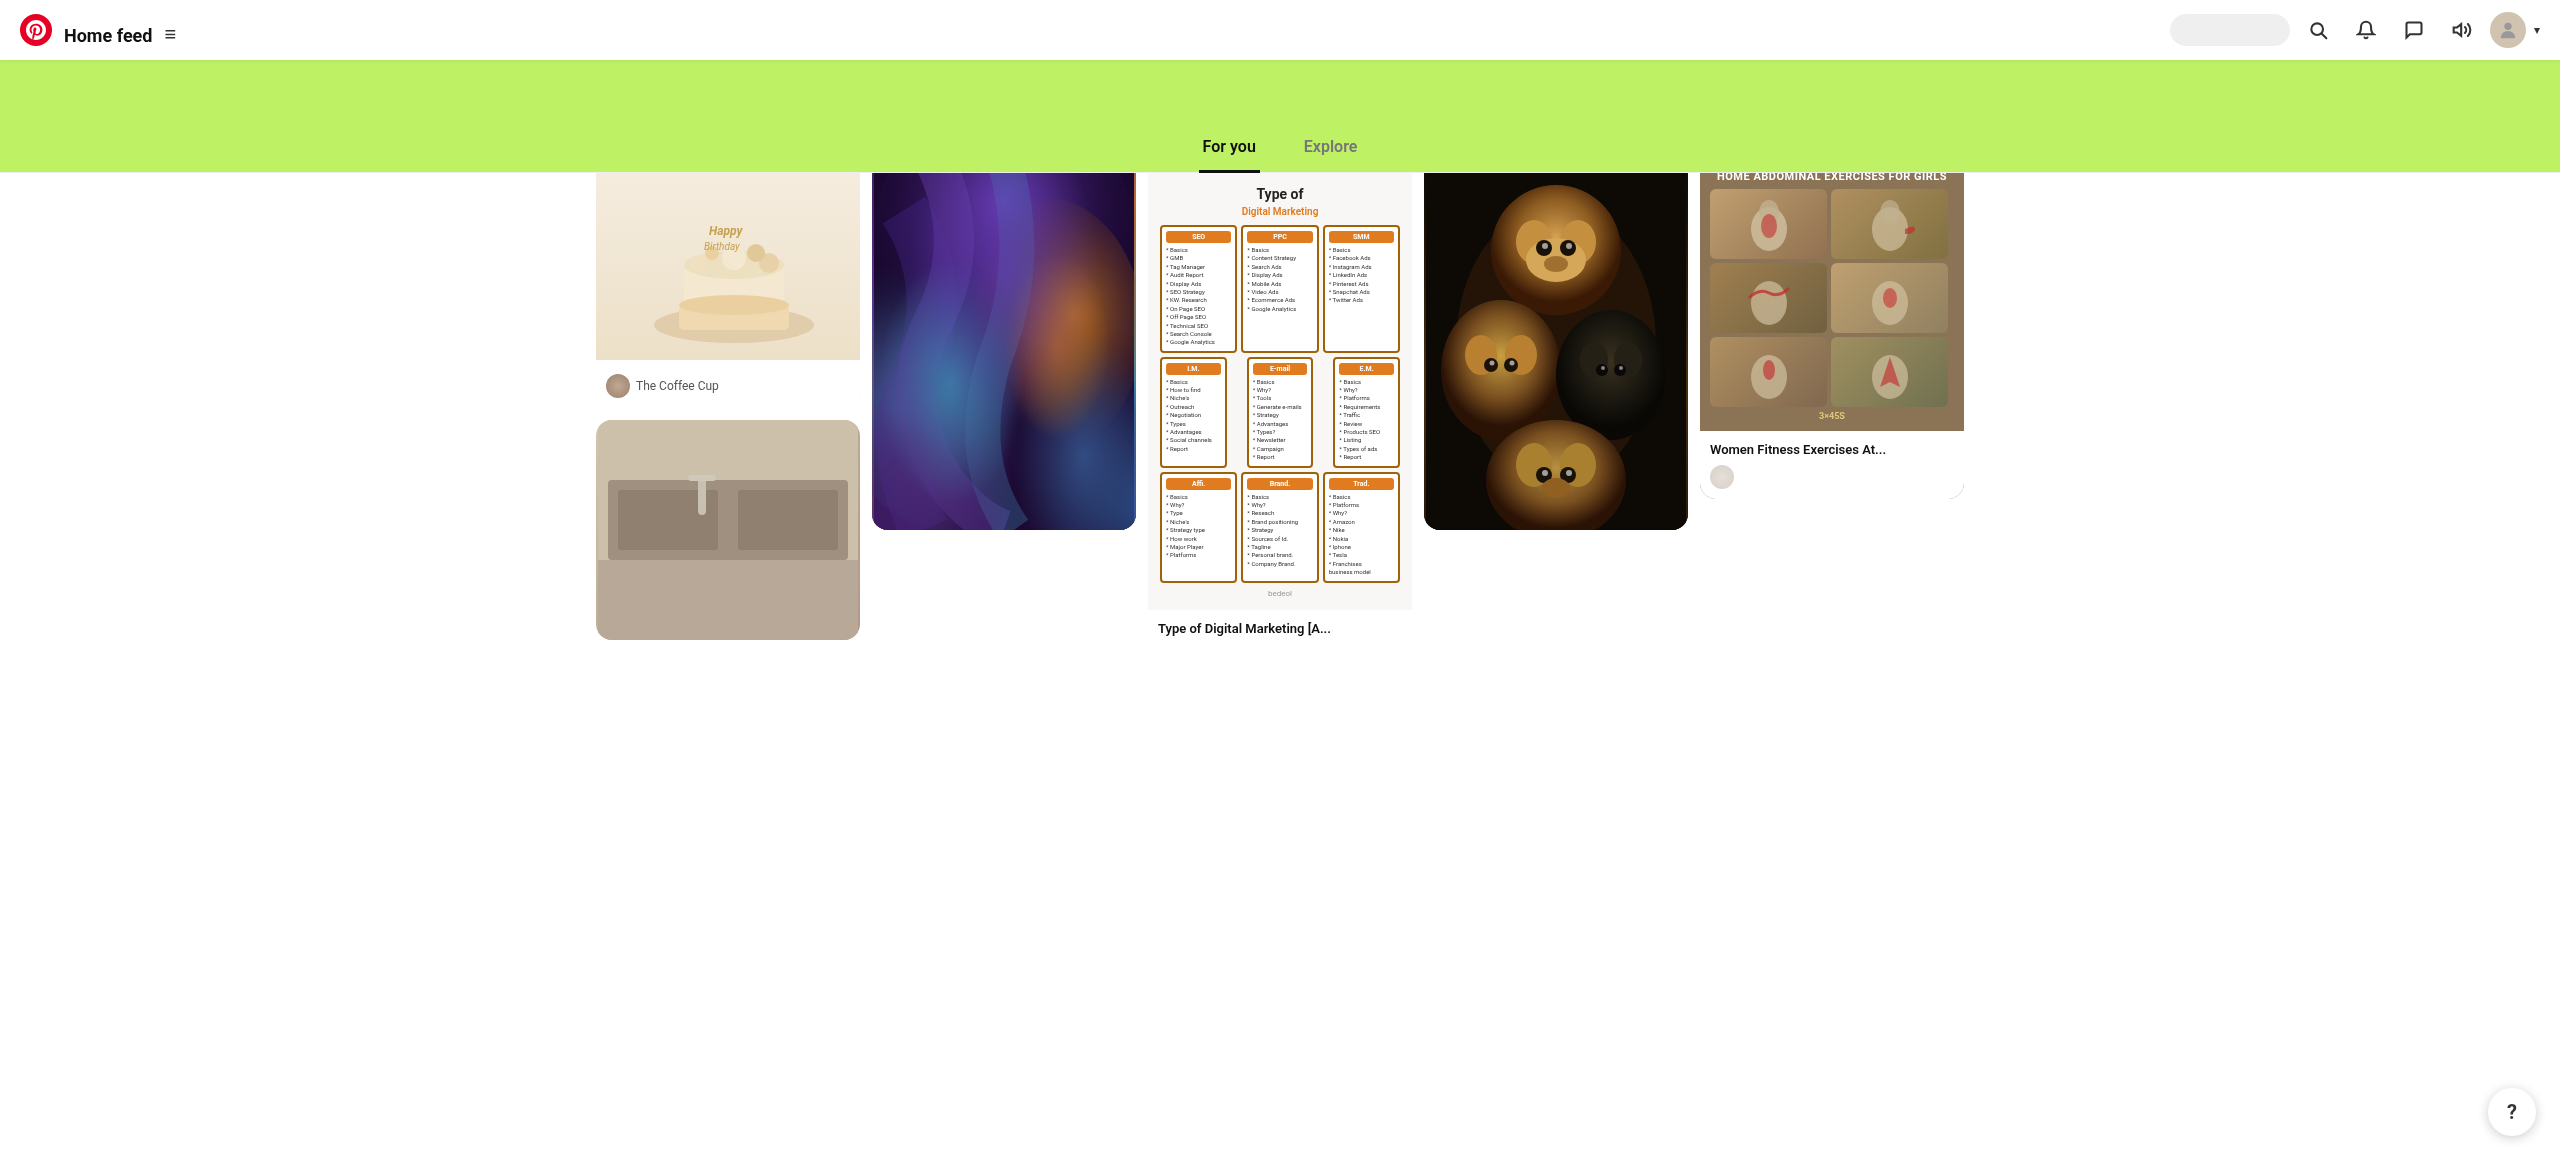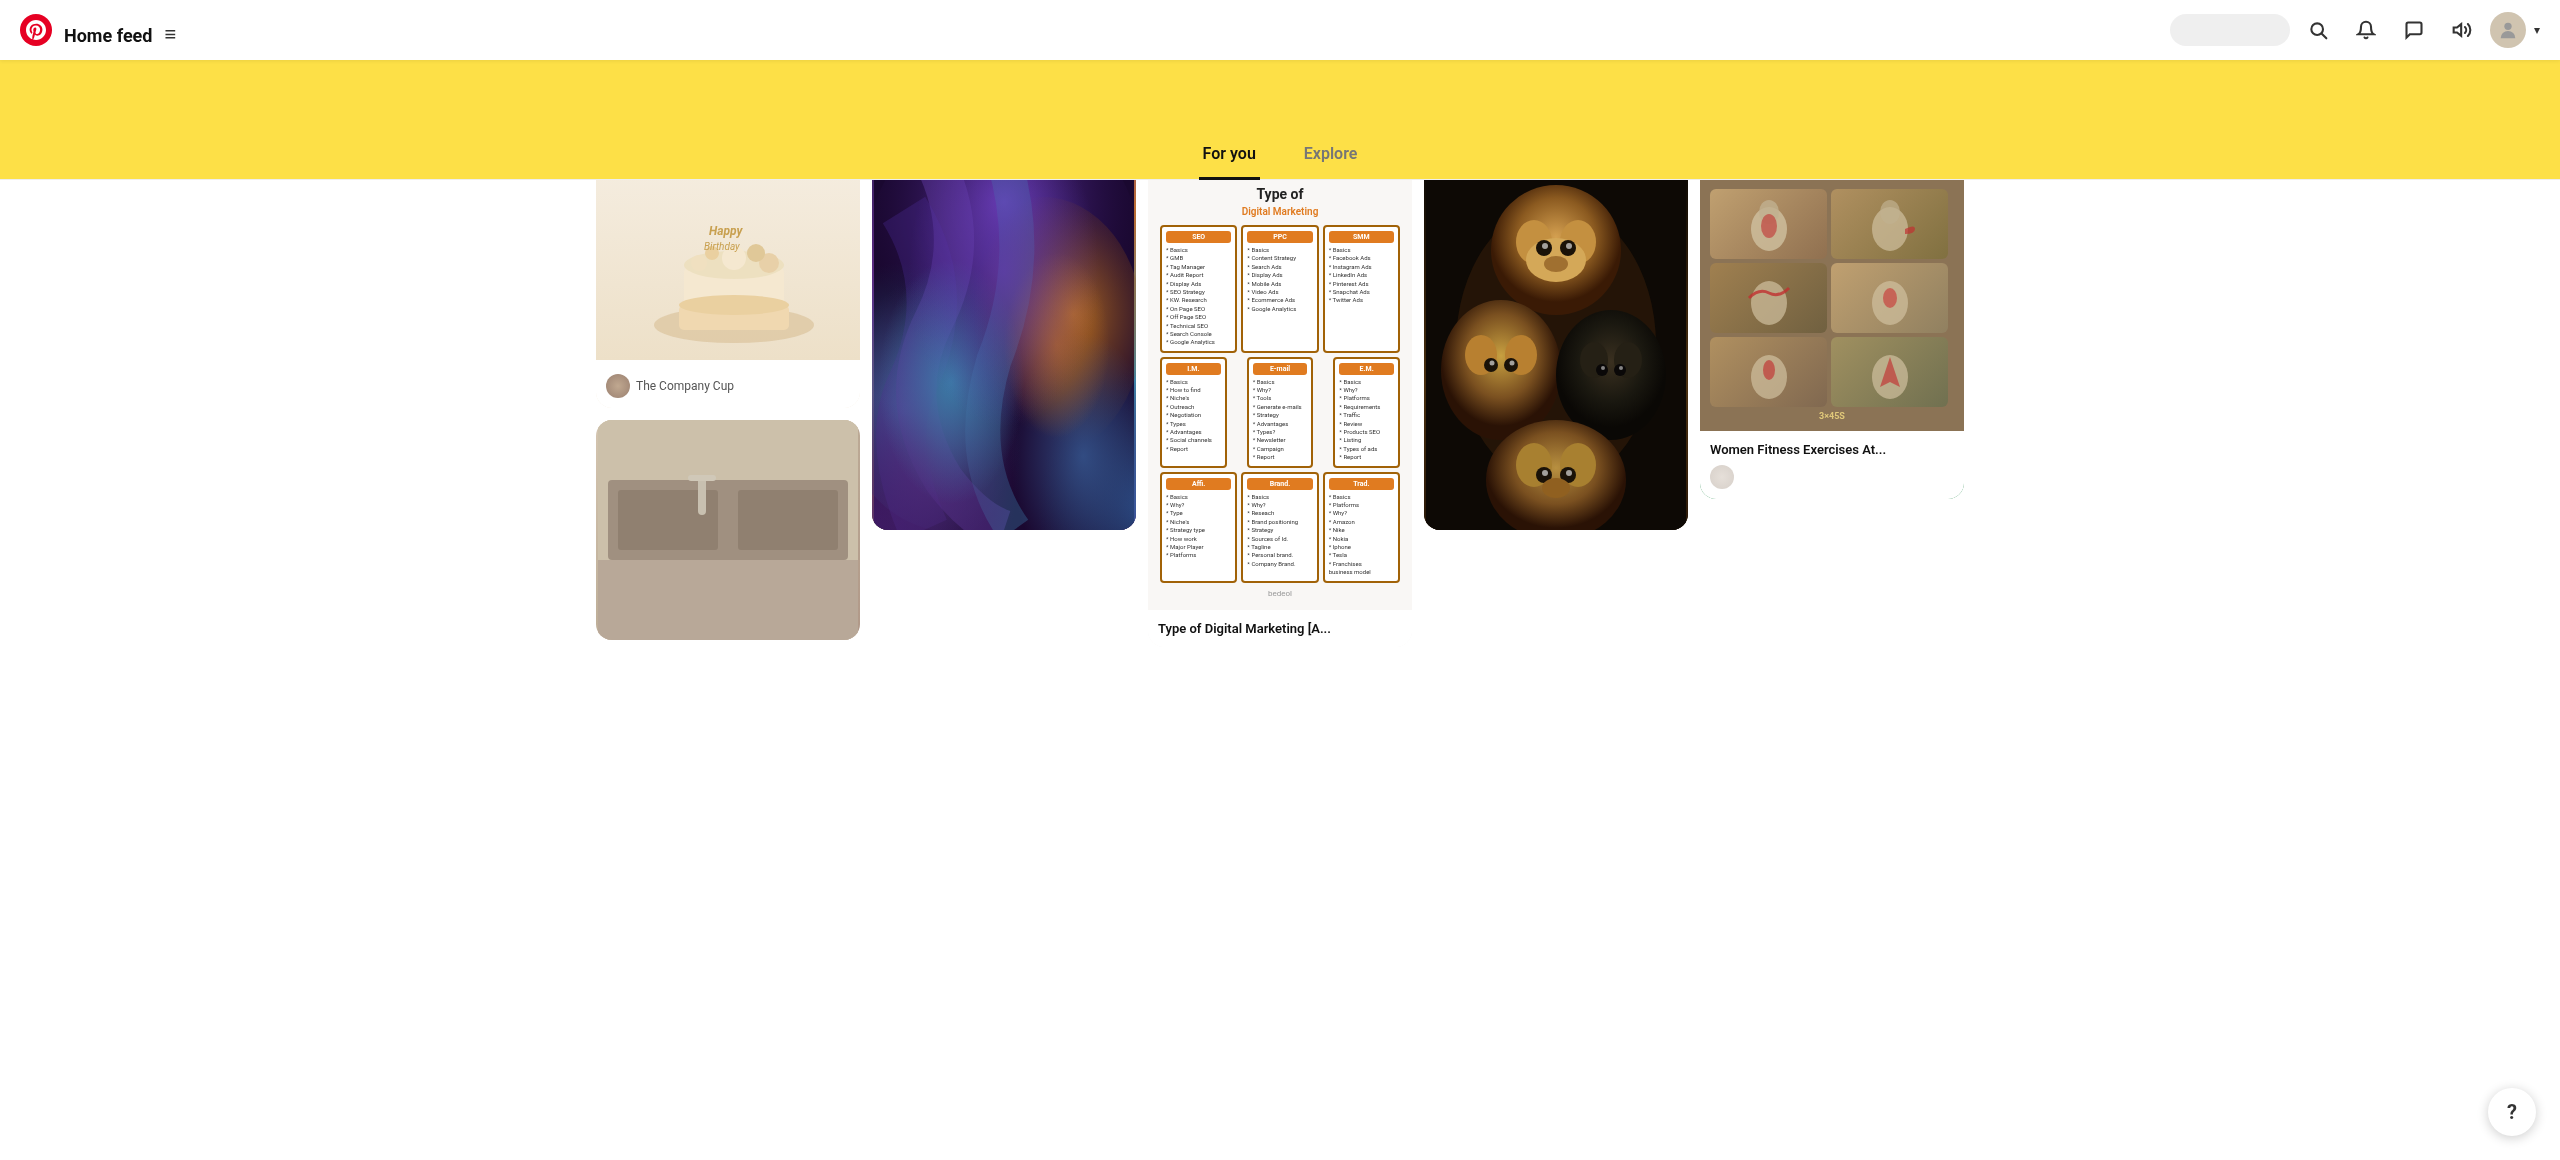--- a/index.html
+++ b/index.html
@@ -84,23 +84,23 @@
       cursor: pointer;
     }
 
     
     .tabs-container {
       padding-top: 70px;
       display: flex;
       justify-content: center;
       gap: 40px;
       margin-bottom: 20px;
-      background: #fde047;
+      background: #bef264;
       position: sticky;
-      top: 60px;
+      top: 53px;
       z-index: 99;
       padding-bottom: 0;
       border-bottom: 1px solid #eee;
     }
     .tab {
       padding: 14px 4px;
       font-size: 16px;
       font-weight: 600;
       color: #767676;
       cursor: pointer;
@@ -410,21 +410,21 @@
             <circle cx="68" cy="88" r="7" fill="#ead0a0"></circle>
             <circle cx="112" cy="88" r="9" fill="#e0c898"></circle>
 
             <text x="65" y="70" font-size="12" fill="#c8a050" font-style="italic" font-weight="bold">Happy</text>
             <text x="60" y="85" font-size="10" fill="#c8a050" font-style="italic">Birthday</text>
           </svg>
         </div>
         <div class="pin-info">
           <div class="pin-author">
             <div class="author-avatar" style="background: radial-gradient(circle, #c0a890 0%, #9a8070 100%);"></div>
-            <span class="author-name">The Company Cup</span>
+            <span class="author-name">The Coffee Cup</span>
           </div>
         </div>
       </div>
 
       <div class="pin-card interior-card">
         <div class="interior-visual">
           <svg width="100%" height="220" viewBox="0 0 260 220" xmlns="http://www.w3.org/2000/svg">
 
             <rect width="260" height="220" fill="#d4c5b0"></rect>
 

